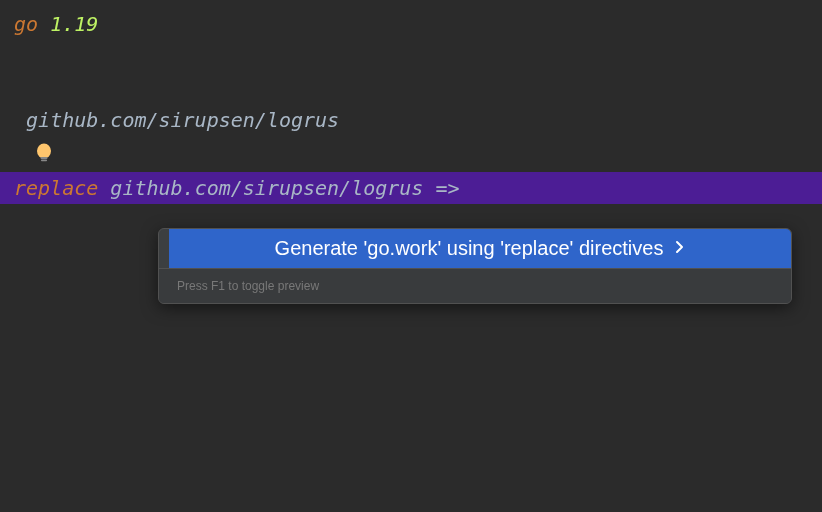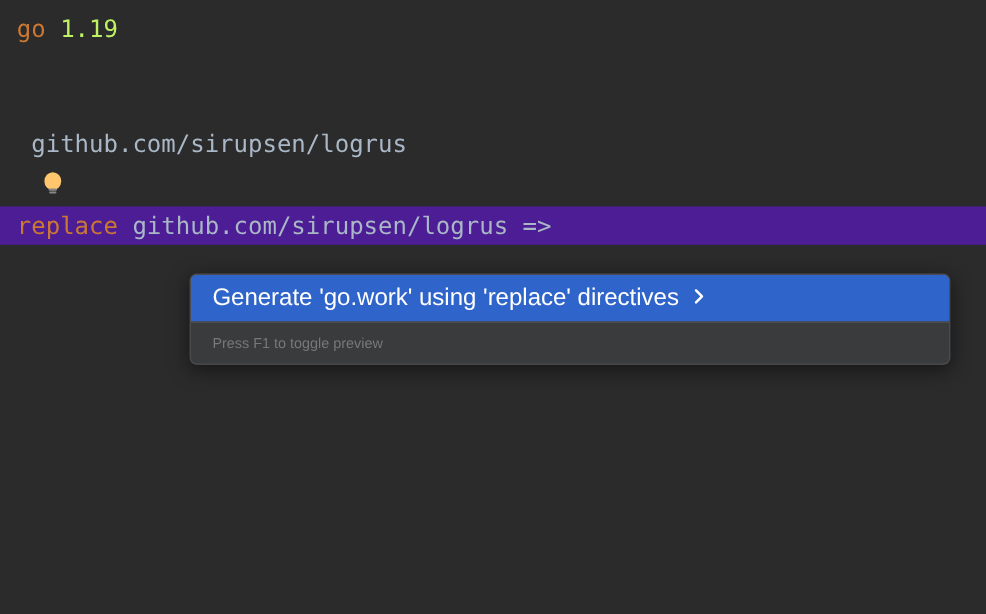--- a/index.html
+++ b/index.html
@@ -18,20 +18,21 @@
     }
     .editor {
       padding: 8px 14px;
       line-height: 1.6;
     }
     .code-line {
       white-space: pre;
       height: 32px;
       display: flex;
       align-items: flex-start;
+      font-style: italic;
     }
     .blank-line {
       height: 32px;
     }
     .kw-orange { color: #cc7832; }
     .version-blue { color: #bef264; }
     .path-olive { color: #a9b7c6; }
     .arrow-gray { color: #a9b7c6; }
     .bulb-row {
       height: 36px;
@@ -63,23 +64,24 @@
       border-radius: 6px;
       box-shadow: 0 4px 16px rgba(0,0,0,0.5);
       font-family: -apple-system, BlinkMacSystemFont, 'Segoe UI', sans-serif;
       font-size: 20px;
       overflow: hidden;
     }
     .popup-item {
       padding: 8px 18px;
       display: flex;
       align-items: center;
-      justify-content: flex-start;
+      justify-content: center;
       color: #bbbbbb;
       cursor: pointer;
+      margin-left: 10px;
     }
     .popup-item.selected {
       background: #2f65ca;
       color: #ffffff;
     }
     .popup-item .chevron {
       font-size: 18px;
       margin-left: 12px;
     }
     .popup-footer {

